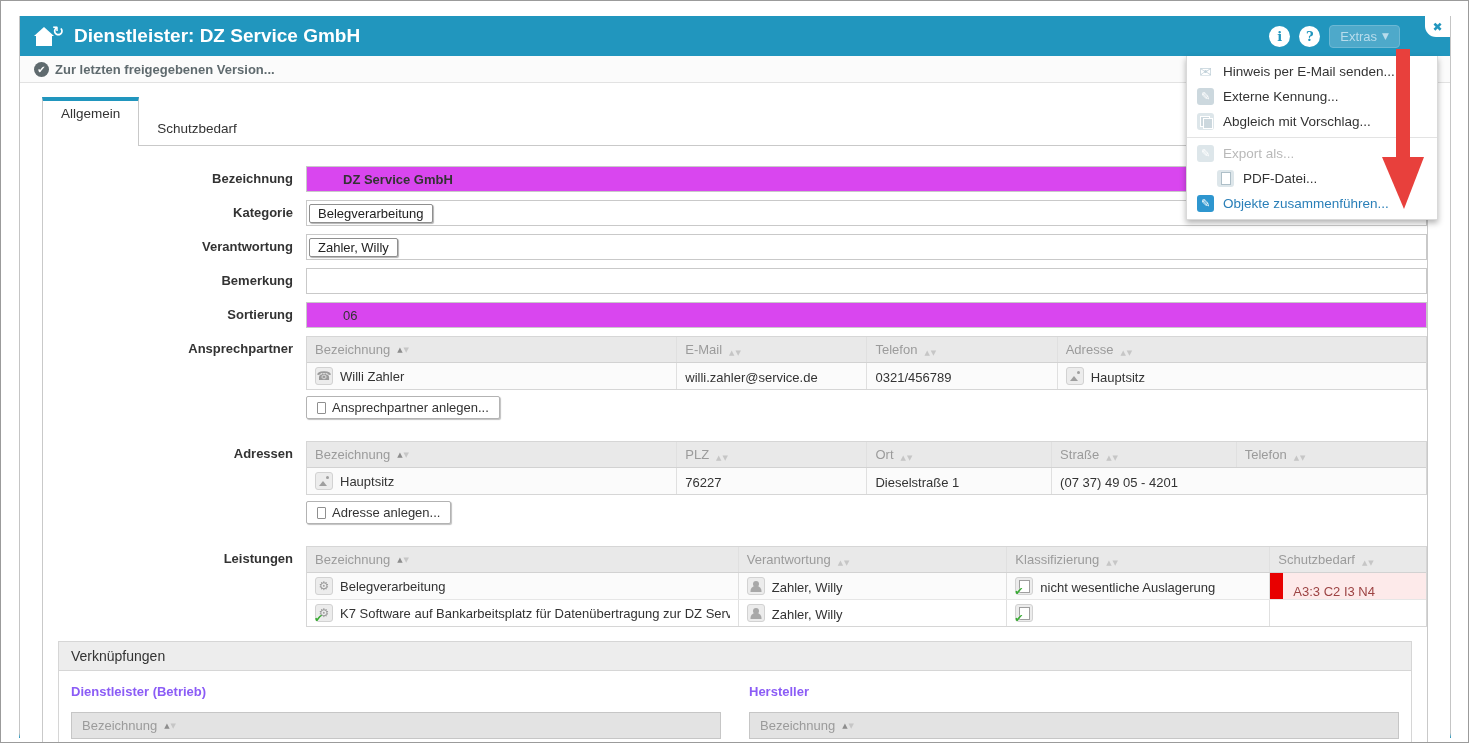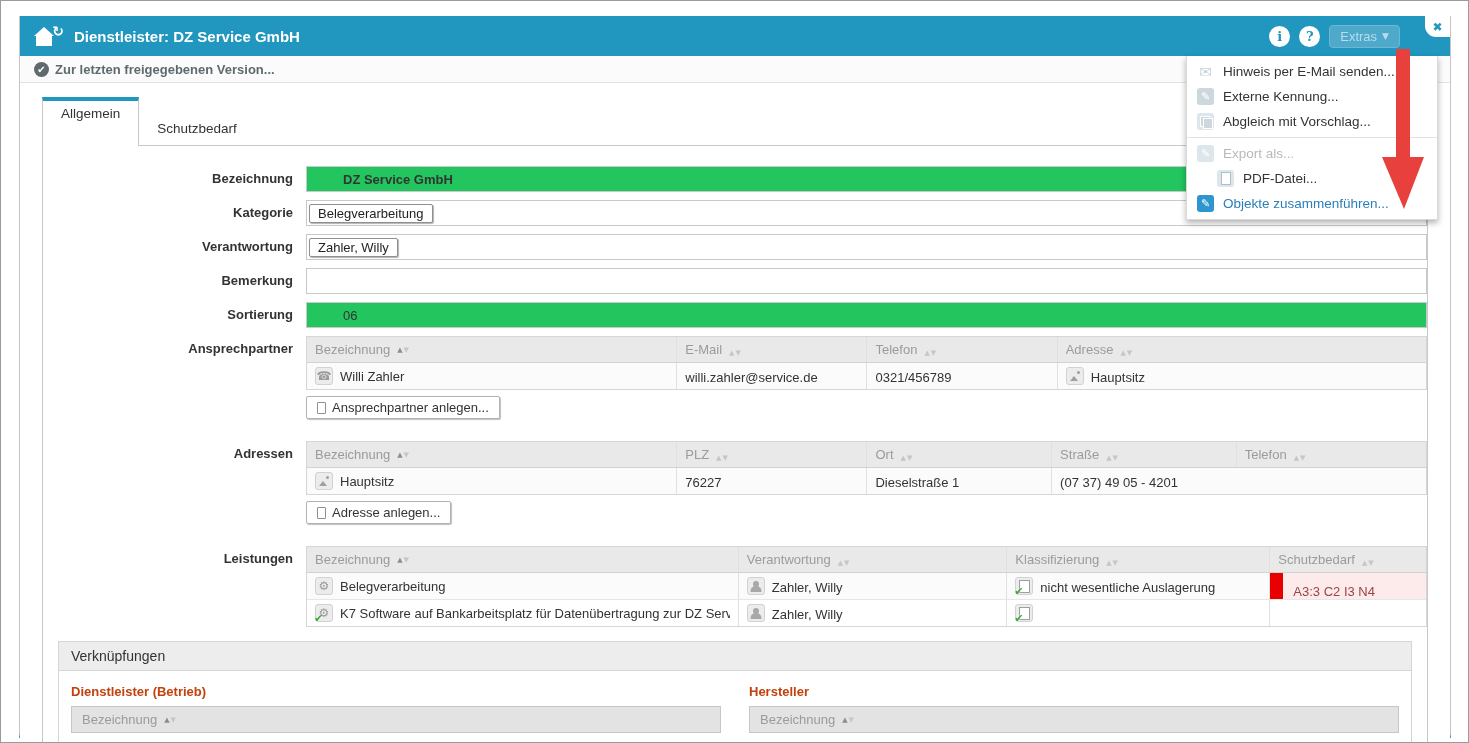--- a/index.html
+++ b/index.html
@@ -13,41 +13,41 @@
   *{box-sizing:border-box;margin:0;padding:0;}
   body{margin:0;background:#fff;font-family:"Liberation Sans",sans-serif;}
   .page{width:1469px;height:743px;position:relative;background:#fff;border:1px solid #9b9b9b;overflow:hidden;}
   .window{position:absolute;left:18px;top:15px;width:1432px;height:722px;border-left:1px solid #c5c5c5;border-right:1px solid #c5c5c5;border-bottom:5px solid var(--titlebar-blue);background:#fff;}
   
   .titlebar{height:40px;background:var(--titlebar-blue);display:flex;align-items:center;padding:0 14px;position:relative;}
   .house-wrap{position:relative;width:30px;height:24px;margin-right:10px;flex:none;}
   .house-body{position:absolute;left:2px;bottom:2px;width:16px;height:11px;background:#fff;}
   .house-roof{position:absolute;left:0;bottom:12px;width:0;height:0;border-left:10px solid transparent;border-right:10px solid transparent;border-bottom:9px solid #fff;}
   .house-arrow{position:absolute;right:0;top:0;color:#fff;font-family:"DejaVu Sans",sans-serif;font-size:14px;font-weight:bold;line-height:14px;}
-  .title{color:#fff;font-weight:bold;font-size:15px;}
+  .title{color:#fff;font-weight:bold;font-size:19px;}
   .tb-right{margin-left:auto;display:flex;align-items:center;gap:9px;padding-right:36px;}
   .circle-btn{width:21px;height:21px;border-radius:50%;background:#fff;color:var(--titlebar-blue);display:flex;align-items:center;justify-content:center;font-weight:bold;font-size:13px;font-family:"DejaVu Serif",serif;cursor:pointer;}
   .extras-btn{height:23px;border-radius:4px;background:#4ea9ca;border:1px solid #6cb8d4;color:#b8dcec;font-size:13px;display:flex;align-items:center;gap:5px;padding:0 10px;cursor:pointer;}
   .extras-caret{font-size:9px;font-family:"DejaVu Sans",sans-serif;}
   .close-corner{position:absolute;top:0;right:0;width:25px;height:21px;background:#fff;border-bottom-left-radius:11px;display:flex;align-items:center;justify-content:center;color:var(--titlebar-blue);font-size:12px;font-weight:bold;font-family:"DejaVu Sans",sans-serif;cursor:pointer;z-index:5;}
   
   .toolbar{height:27px;background:#fbfbfb;border-bottom:1px solid #e2e2e2;display:flex;align-items:center;padding:0 14px;gap:6px;}
   .check-circle{width:15px;height:15px;border-radius:50%;background:#5f6a6e;color:#fff;display:flex;align-items:center;justify-content:center;font-size:10px;font-family:"DejaVu Sans",sans-serif;flex:none;}
   .toolbar-link{font-size:13px;font-weight:bold;color:#5f6a6e;cursor:pointer;}
   
   .content{position:relative;height:650px;background:#fff;}
   .tabs{display:flex;margin:14px 0 0 22px;position:relative;z-index:3;}
   .tab{padding:24px 18px 9px;font-size:13.5px;color:#333;background:#fff;cursor:pointer;}
   .tab.active{border:1px solid #c9c9c9;border-bottom:none;border-top:4px solid var(--titlebar-blue);margin-bottom:-1px;padding-top:5px;}
   .panel{margin:0 22px 10px;border:1px solid #c9c9c9;position:relative;z-index:2;background:#fff;padding:20px 0 18px;}
   
   .frow{display:grid;grid-template-columns:250px 1fr;column-gap:13px;align-items:start;margin-bottom:8px;}
   .flabel{text-align:right;font-weight:bold;font-size:13px;color:#333;line-height:26px;}
   .field{height:26px;border:1px solid #c9c9c9;background:#fff;font-size:13px;color:#333;display:flex;align-items:center;padding:0 8px;}
-  .field.readonly{background:#22c55e;padding-left:36px;}
+  .field.readonly{background:#d946ef;padding-left:36px;}
   .field.bold{font-weight:bold;}
   .chip-field{height:26px;border:1px solid #c9c9c9;background:#fff;display:flex;align-items:center;padding:0 2px;}
   .chip{display:inline-block;border:1px solid #8f8f8f;border-radius:2px;background:#fff;box-shadow:1px 1px 1px rgba(0,0,0,.3);font-size:13px;color:#222;padding:1px 8px;cursor:pointer;}
   
   .tbl{border:1px solid #d6d6d6;margin-bottom:6px;}
   .trh{display:flex;background:#e9e9e9;border-bottom:1px solid #d2d2d2;}
   .th{color:#9b9b9b;font-size:13px;padding:5px 8px;display:flex;align-items:center;gap:7px;cursor:pointer;}
   .trd{display:flex;background:#fbfbfb;min-height:26px;}
   .trd + .trd{border-top:1px solid #e6e6e6;background:#fff;}
   .td{font-size:13px;color:#333;padding:4px 8px;display:flex;align-items:flex-start;gap:7px;}
@@ -69,21 +69,21 @@
   .btn-doc{width:9px;height:12px;background:#fff;border:1px solid #8f8f8f;border-radius:1px;flex:none;}
   
   .sb-cell{background:var(--schutzbedarf-bg);padding:0;display:flex;align-items:center;gap:10px;}
   .sb-block{width:13px;align-self:stretch;background:var(--schutzbedarf-red);flex:none;}
   .sb-text{font-size:13px;color:#9c4343;}
   
   .vk{border:1px solid #d6d6d6;margin:14px 15px 0;}
   .vk-head{background:#ededed;border-bottom:1px solid #d6d6d6;padding:6px 12px;font-size:14px;color:#333;}
   .vk-body{display:flex;gap:28px;padding:13px 12px 22px;}
   .vk-col{flex:1;}
-  .vk-label{font-weight:bold;font-size:13px;color:#c2410c;margin-bottom:7px;}
+  .vk-label{font-weight:bold;font-size:13px;color:#8b5cf6;margin-bottom:13px;}
   .vk-bar{background:#e3e3e3;border:1px solid #c6c6c6;color:#9b9b9b;font-size:13px;padding:5px 10px;display:flex;align-items:center;gap:7px;}
   
   .menu{position:absolute;left:1185px;top:55px;width:252px;background:#fff;border:1px solid #d9d9d9;border-top:none;box-shadow:0 3px 6px rgba(0,0,0,.3);z-index:40;padding:3px 0;}
   .mi{display:flex;align-items:center;gap:9px;padding:4px 10px;font-size:13.5px;color:#333;cursor:pointer;min-height:25px;}
   .mi-ic{width:17px;height:17px;border-radius:3px;background:#ccd8de;color:#fff;display:inline-flex;align-items:center;justify-content:center;font-size:11px;flex:none;font-family:"DejaVu Sans",sans-serif;position:relative;}
   .mi-ic.flat{background:transparent;color:#c3d2da;font-size:15px;}
   .mi-ic.copy::before{content:"";position:absolute;top:3px;left:3px;width:8px;height:9px;background:#ccd8de;border:1px solid #fff;}
   .mi-ic.copy{background:#dde6ea;}
   .mi-ic.copy::after{content:"";position:absolute;top:5px;left:6px;width:8px;height:9px;background:#ccd8de;border:1px solid #fff;}
   .mi-ic.pdfdoc::before{content:"";width:8px;height:11px;background:#fff;border:1px solid #aebfc8;}

